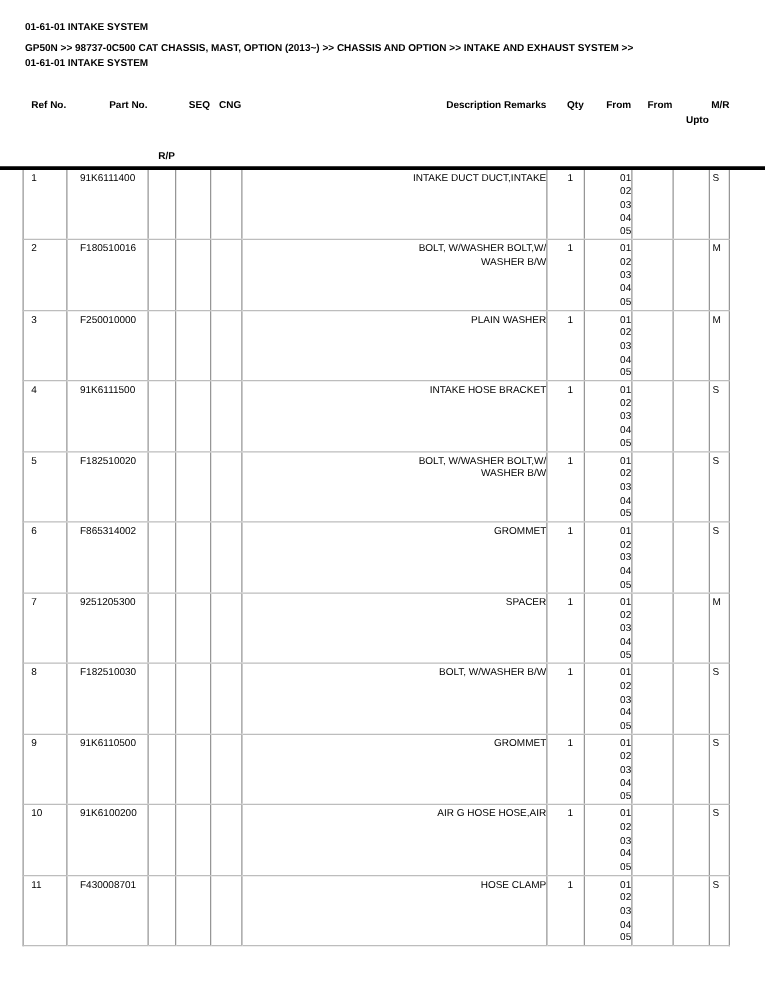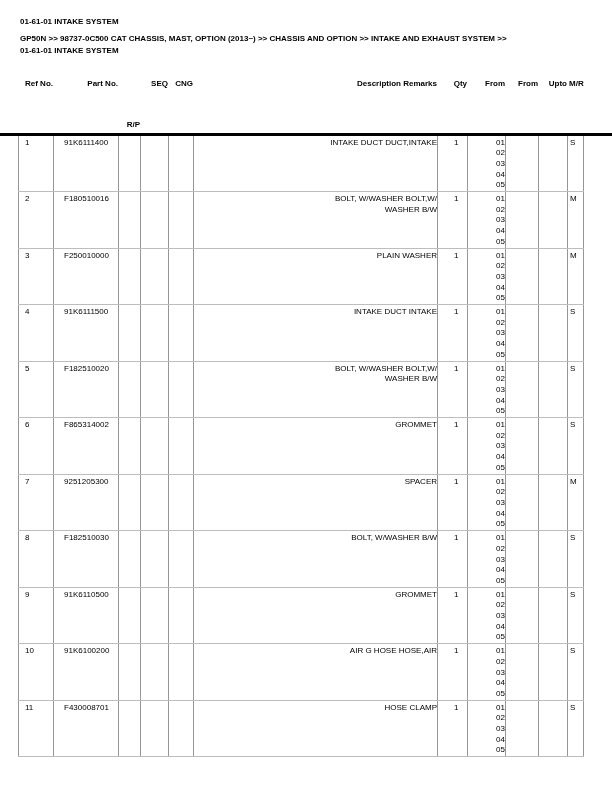--- a/index.html
+++ b/index.html
@@ -77,21 +77,21 @@
   
   .c-ref   { width: 35px;  padding-left: 6px; }
   .c-part  { width: 65px;  padding-left: 10px; }
   .c-rp    { width: 22px;  padding-left: 2px; margin-top: 41px; }
   .c-seq   { width: 28px;  padding-left: 3px; }
   .c-cng   { width: 25px;  padding-left: 2px; }
   .c-desc  { width: 244px; padding-left: 4px; }
   .c-qty   { width: 30px;  padding-left: 16px; }
   .c-model { width: 38px;  padding-left: 10px; }
   .c-from  { width: 33px;  padding-left: 5px; }
-  .c-upto  { width: 29px;  padding-left: 3px; }
+  .c-upto  { width: 29px;  padding-left: 3px; margin-top: 12px; }
   .c-mr    { width: 16px;  padding-left: 2px; }
 </style>
 </head>
 <body>
 
 <div class="page">
 
   <div class="title">01-61-01 INTAKE SYSTEM</div>
 
   <div class="breadcrumb">GP50N &gt;&gt; 98737-0C500 CAT CHASSIS, MAST, OPTION (2013~) &gt;&gt; CHASSIS AND OPTION &gt;&gt; INTAKE AND EXHAUST SYSTEM &gt;&gt;
@@ -179,21 +179,21 @@
     <td class="c-from"></td>
     <td class="c-upto"></td>
     <td class="c-mr">M</td>
   </tr>
         <tr>
     <td class="c-ref">4</td>
     <td class="c-part">91K6111500</td>
     <td class="c-rp"></td>
     <td class="c-seq"></td>
     <td class="c-cng"></td>
-    <td class="c-desc pre">INTAKE DUCT INTAKE</td>
+    <td class="c-desc pre">INTAKE HOSE BRACKET</td>
     <td class="c-qty">1</td>
     <td class="c-model pre">01
 02
 03
 04
 05</td>
     <td class="c-from"></td>
     <td class="c-upto"></td>
     <td class="c-mr">S</td>
   </tr>

